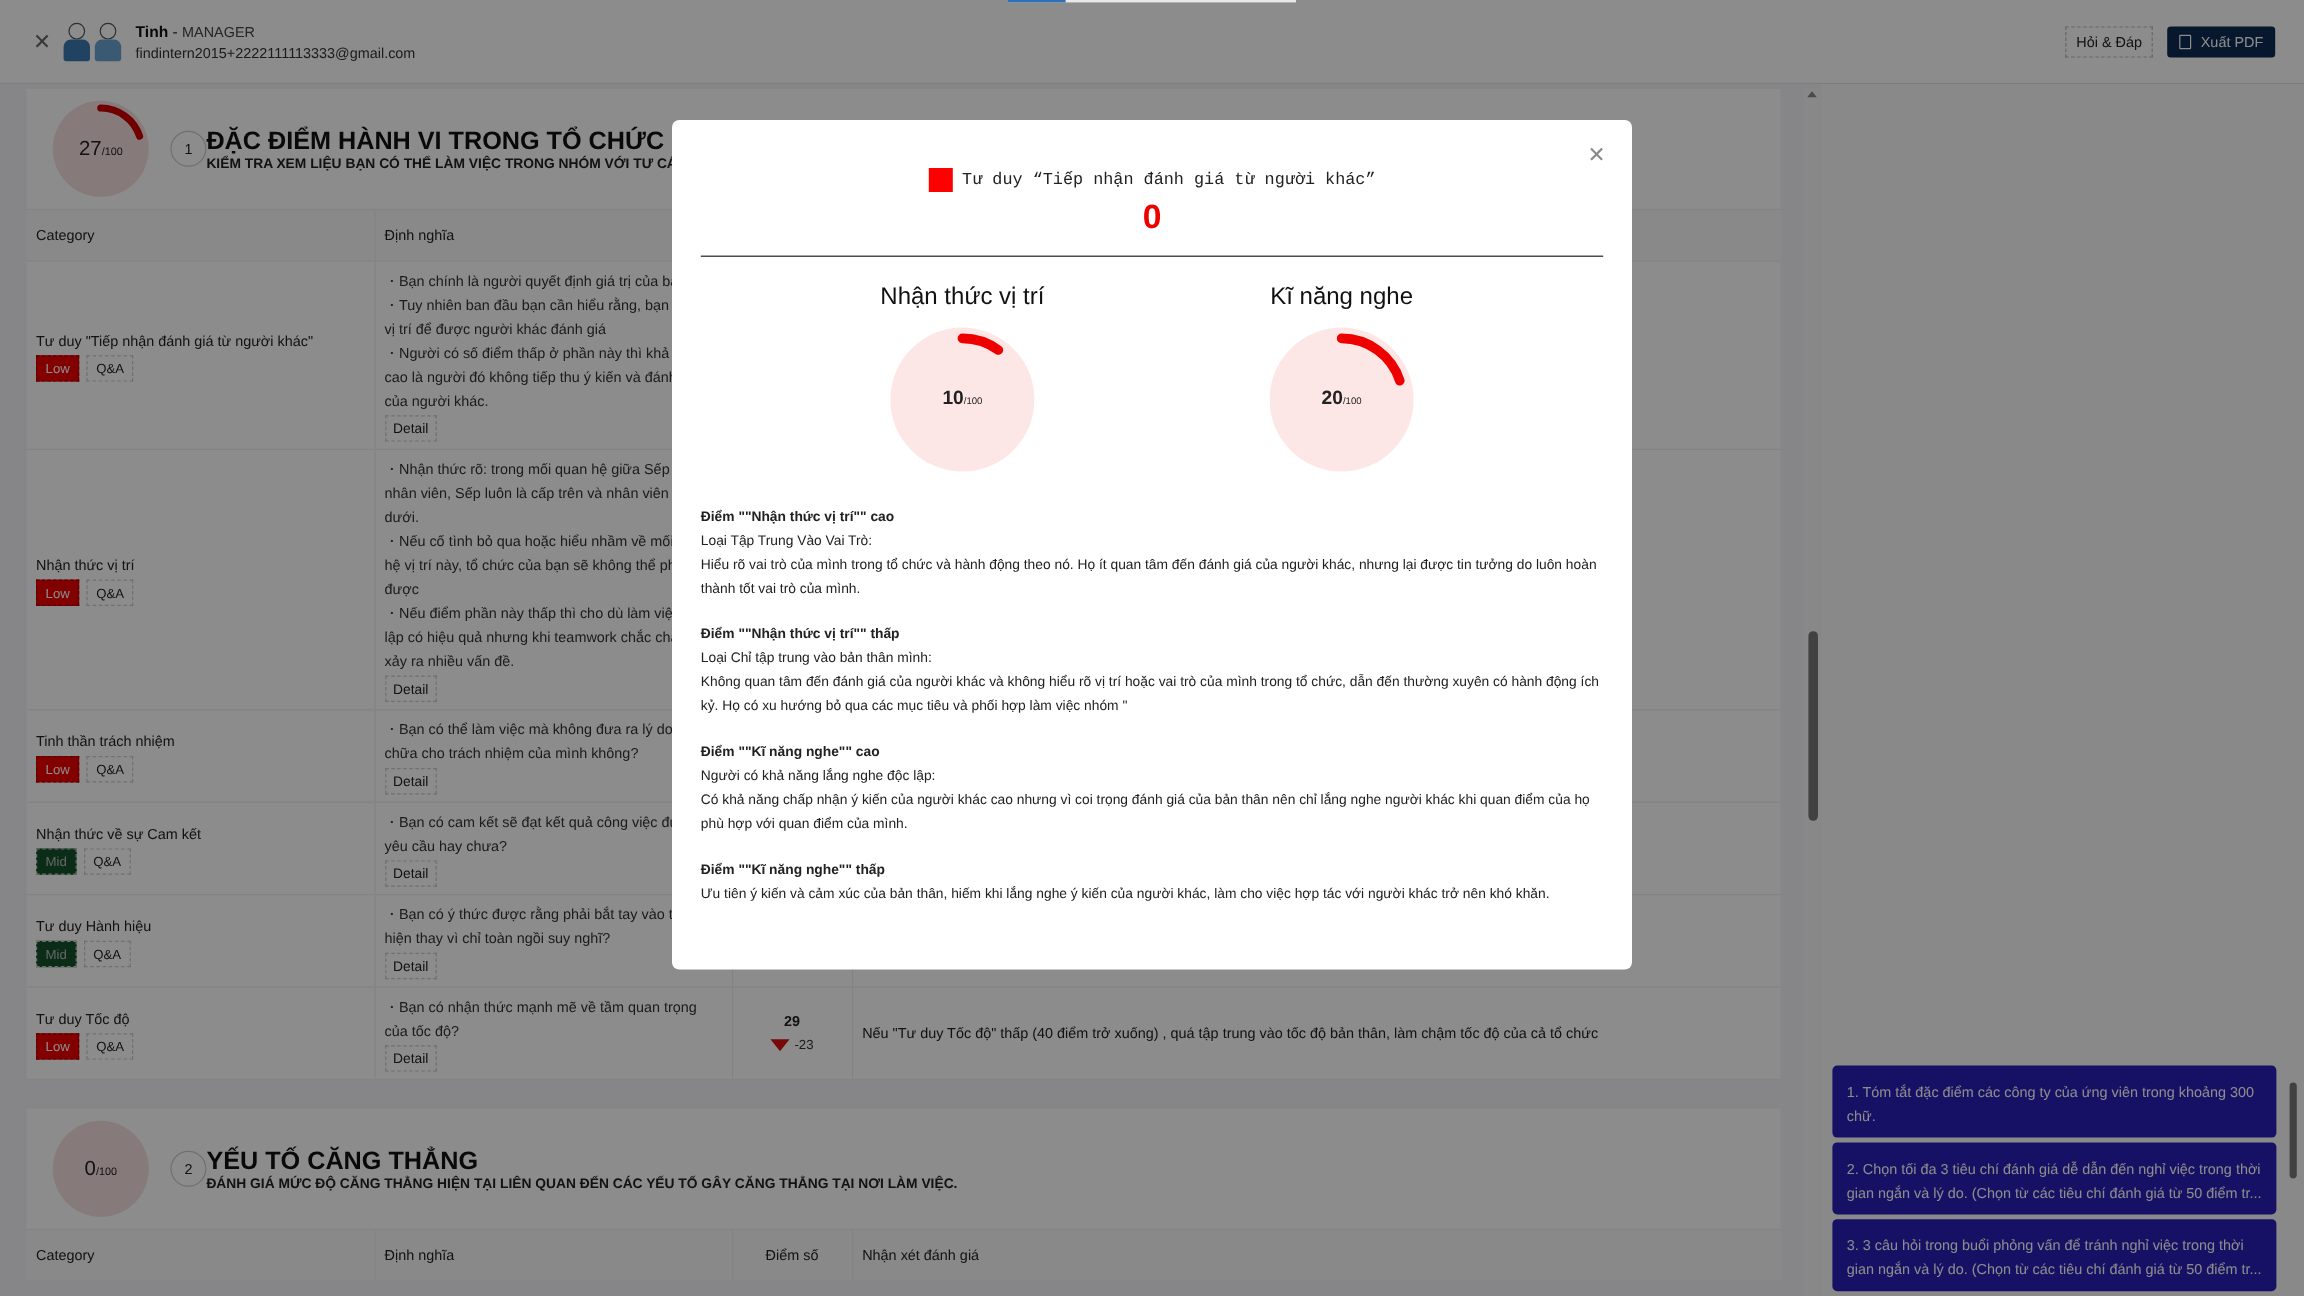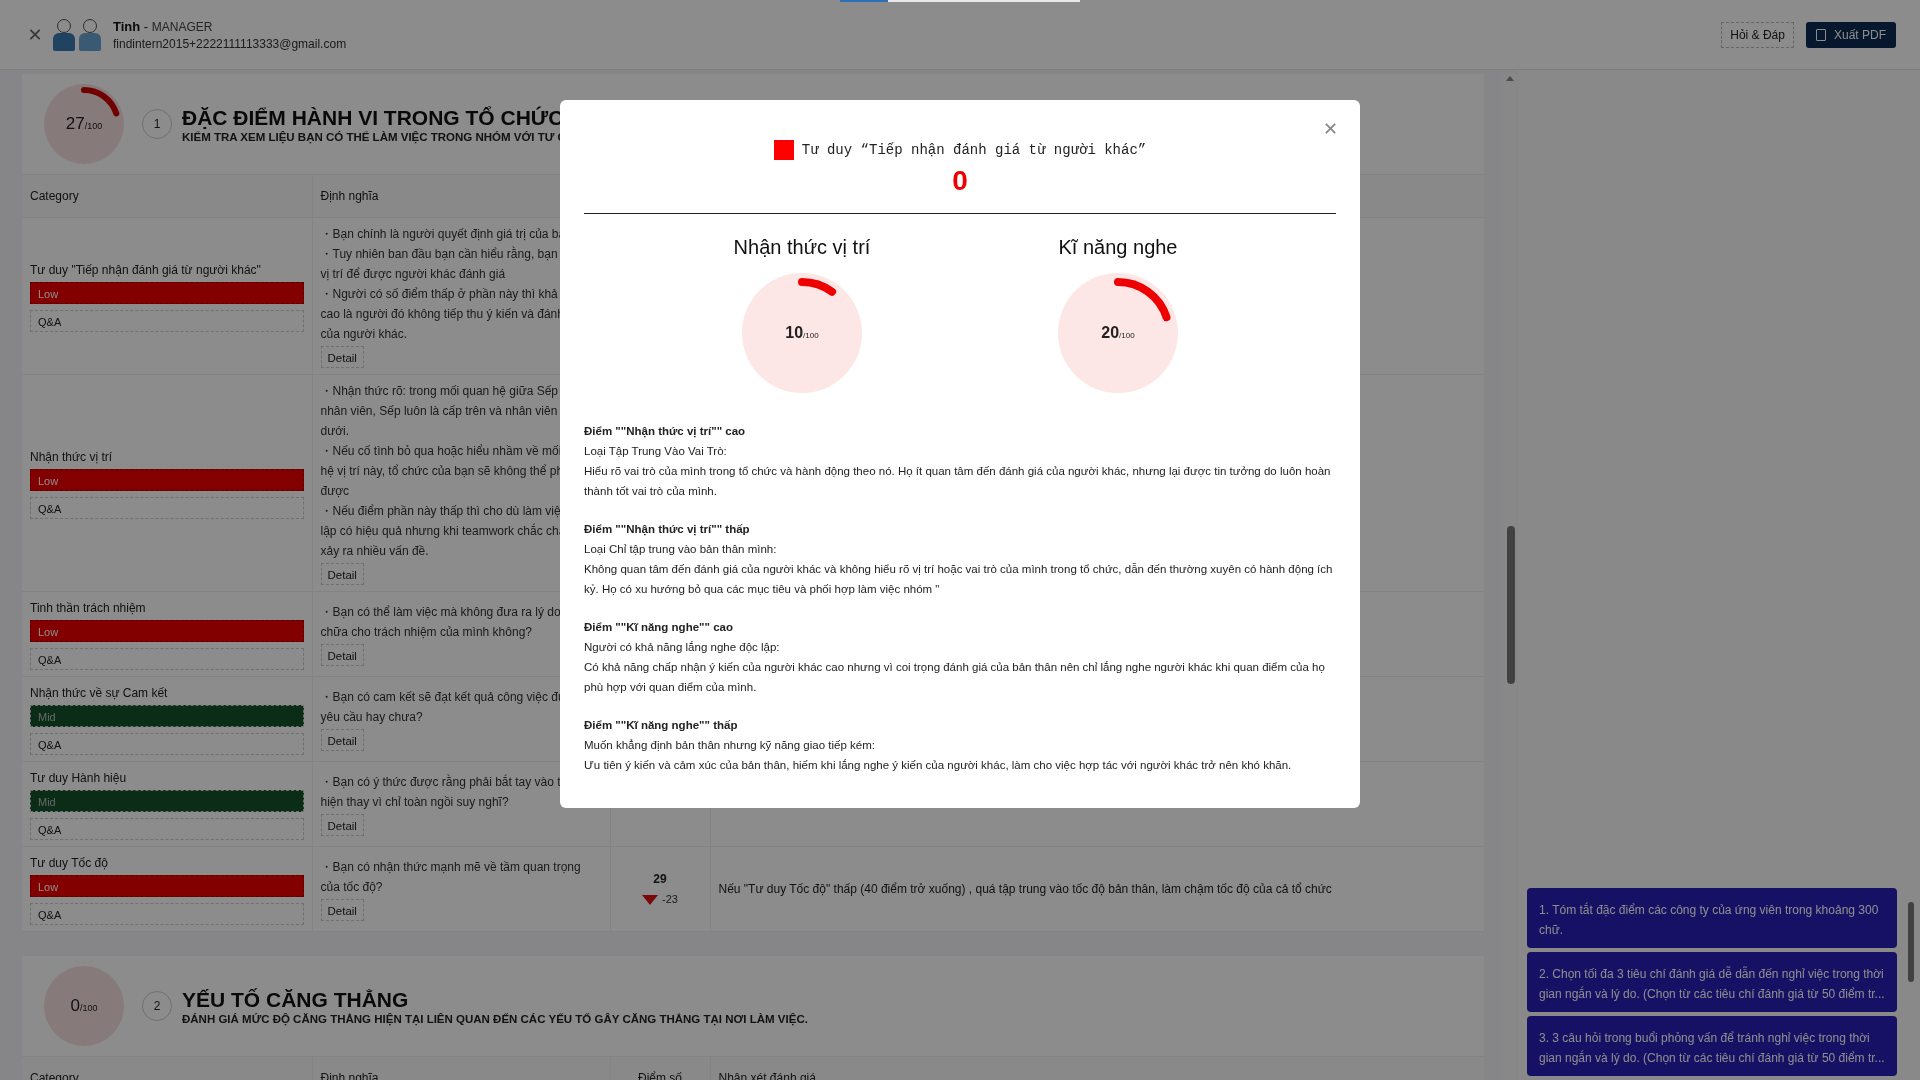--- a/index.html
+++ b/index.html
@@ -30,30 +30,30 @@
 
   
   .main { position: absolute; left: 22px; top: 74px; width: 1462px; height: 1006px; overflow: hidden; }
   .section { background: #fff; margin-bottom: 24px; }
   .section-head { display: flex; align-items: center; height: 100px; padding-left: 22px; }
   .score-circle { width: 80px; height: 80px; border-radius: 50%; background: #f6dede; position: relative; display: flex; align-items: center; justify-content: center; }
   .score-circle svg { position: absolute; left: 0; top: 0; }
   .score-circle .sv { font-size: 17px; color: #222; position: relative; }
   .score-circle .sv small { font-size: 9px; }
   .sec-num { width: 30px; height: 30px; border-radius: 50%; border: 1px solid #ccc; display: flex; align-items: center; justify-content: center; font-size: 12px; margin-left: 18px; }
-  .sec-title { margin-left: 10px; }
+  .sec-title { }
   .sec-title h2 { font-size: 21px; font-weight: bold; color: #111; }
   .sec-title p { font-size: 11.5px; color: #222; font-weight: bold; margin-top: 1px; }
 
   table { width: 100%; border-collapse: collapse; }
   th { text-align: left; font-weight: normal; font-size: 12px; padding: 14px 8px; border-top: 1px solid #eee; border-bottom: 1px solid #eee; background: #fafafa; }
   td { vertical-align: middle; border-bottom: 1px solid #eee; padding: 6px 8px; font-size: 12px; line-height: 20px; }
   td + td, th + th { border-left: 1px solid #eee; }
   .cat-name { color: #222; }
-  .tags { display: flex; gap: 6px; margin-top: 2px; flex-direction: column; }
+  .tags { display: flex; gap: 6px; margin-top: 2px; }
   .tag { display: inline-block; padding: 0 7px; height: 22px; line-height: 22px; font-size: 11px; border: 1px dashed #ccc; }
   .tag.low { background: #e00; color: #fff; border-color: #a00; }
   .tag.mid { color: #bbb; background: #14532d; }
   .def-text { color: #333; }
   .detail-btn { display: inline-block; border: 1px dashed #ccc; padding: 0 6px; height: 22px; line-height: 22px; font-size: 11.5px; margin-top: 2px; }
   .score-cell { text-align: center; }
   .score-cell .num { font-weight: bold; }
   .score-cell .delta { color: #333; font-size: 11px; }
   .score-cell .delta .tri { display: inline-block; width: 0; height: 0; border-left: 8px solid transparent; border-right: 8px solid transparent; border-top: 10px solid #d11; margin-right: 4px; vertical-align: middle; }
 
@@ -335,17 +335,16 @@
       <div>Loại Chỉ tập trung vào bản thân mình:</div>
       <div>Không quan tâm đến đánh giá của người khác và không hiểu rõ vị trí hoặc vai trò của mình trong tổ chức, dẫn đến thường xuyên có hành động ích kỷ. Họ có xu hướng bỏ qua các mục tiêu và phối hợp làm việc nhóm "</div>
     </div>
     <div class="block">
       <div><b>Điểm ""Kĩ năng nghe"" cao</b></div>
       <div>Người có khả năng lắng nghe độc lập:</div>
       <div>Có khả năng chấp nhận ý kiến của người khác cao nhưng vì coi trọng đánh giá của bản thân nên chỉ lắng nghe người khác khi quan điểm của họ phù hợp với quan điểm của mình.</div>
     </div>
     <div class="block">
       <div><b>Điểm ""Kĩ năng nghe"" thấp</b></div>
-      <div>Muốn khẳng định bản thân nhưng kỹ năng giao tiếp kém:</div>
       <div>Ưu tiên ý kiến và cảm xúc của bản thân, hiếm khi lắng nghe ý kiến của người khác, làm cho việc hợp tác với người khác trở nên khó khăn.</div>
     </div>
   </div>
 </div>
 
 </body></html>

